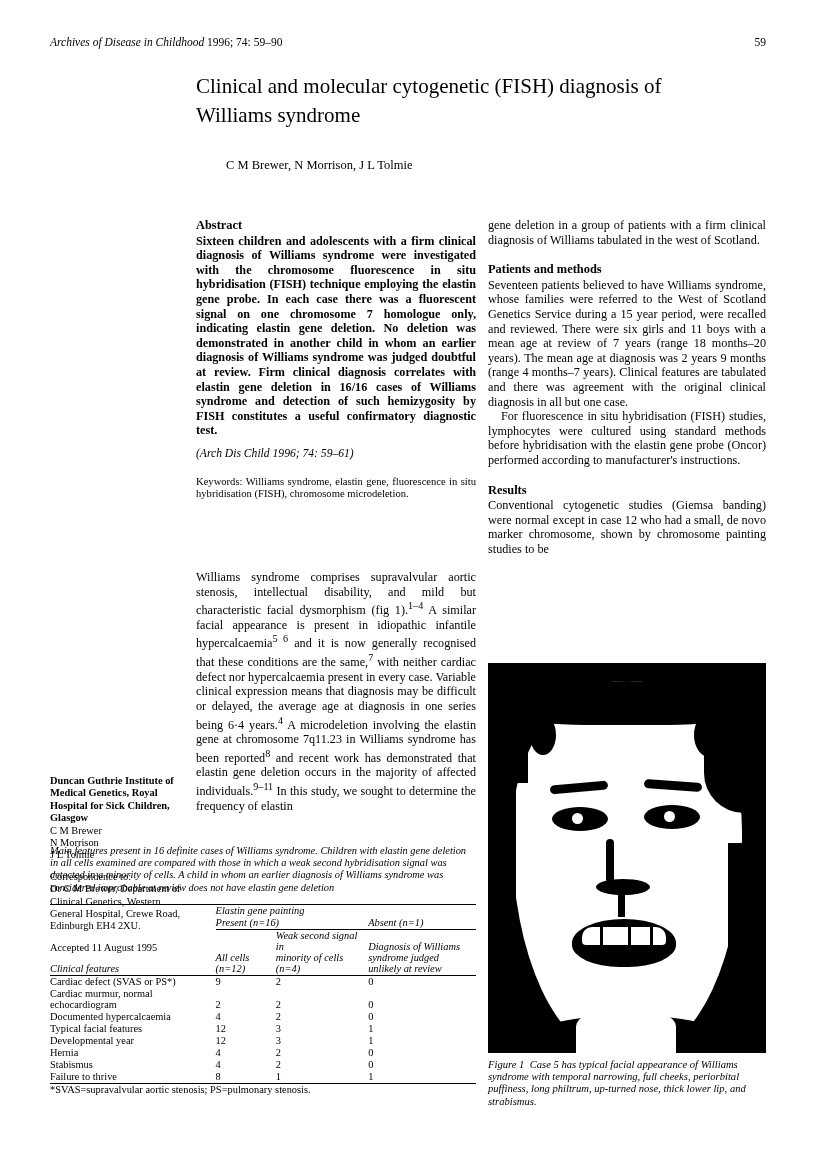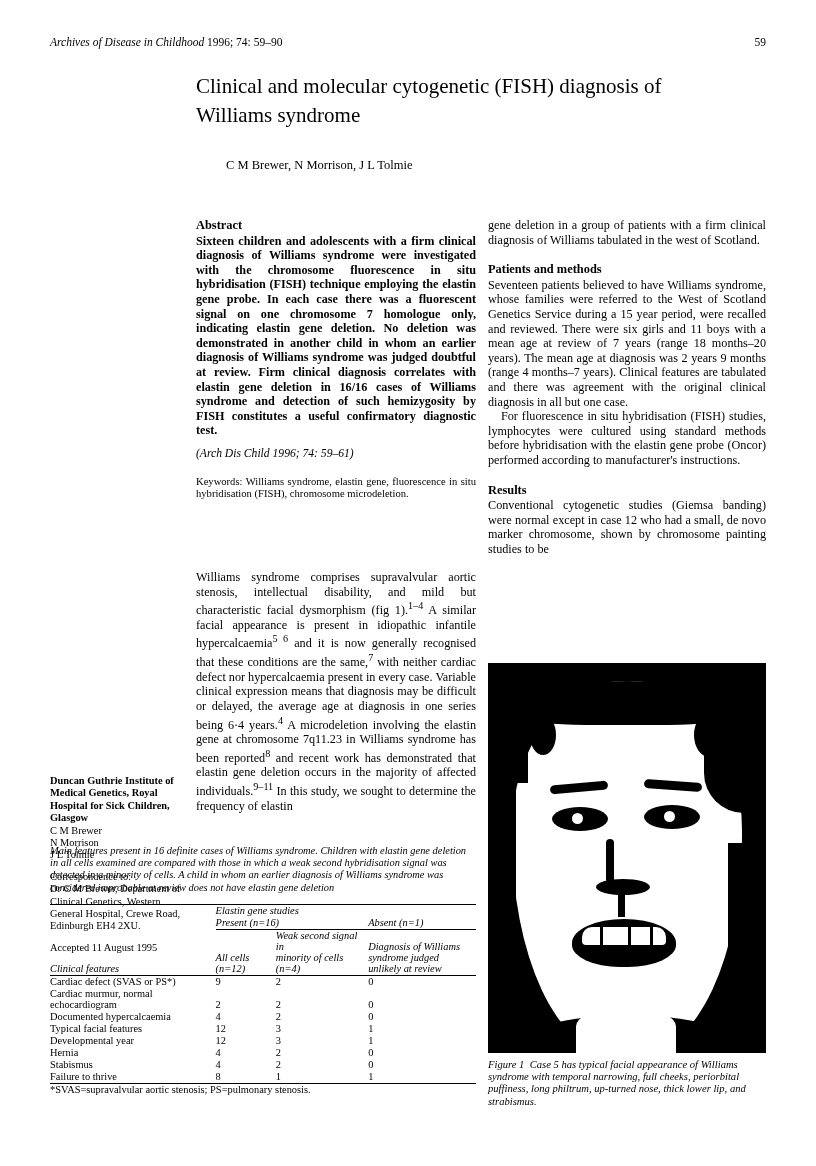--- a/index.html
+++ b/index.html
@@ -266,21 +266,21 @@
       <span class="fnum">Figure 1</span>&nbsp;&nbsp;<span>Case 5 has typical facial appearance of Williams syndrome with temporal narrowing, full cheeks, periorbital puffiness, long philtrum, up-turned nose, thick lower lip, and strabismus.</span>
     </div>
   </div>
 
   <div class="tablewrap">
     <div class="table-legend">Main features present in 16 definite cases of Williams syndrome. Children with elastin gene deletion in all cells examined are compared with those in which a weak second hybridisation signal was detected in a minority of cells. A child in whom an earlier diagnosis of Williams syndrome was considered improbable at review does not have elastin gene deletion</div>
     <table class="maintable">
       <tbody>
           <tr class="rule-top">
         <td style="width:168px;"></td>
-        <td colspan="3" class="hdr-ital">Elastin gene studies</td>
+        <td colspan="3" class="hdr-ital">Elastin gene painting</td>
       </tr>
       <tr>
         <td></td>
         <td colspan="2" class="hdr-ital colhead-rule" style="width:150px;">Present (n=16)</td>
         <td class="hdr-ital colhead-rule" style="width:108px;">Absent (n=1)</td>
       </tr>
       <tr class="rule-bot">
         <td class="hdr-ital" style="vertical-align:bottom;">Clinical features</td>
         <td class="hdr-ital" style="white-space:pre-line; width:58px;">All cells
 (n=12)</td>

